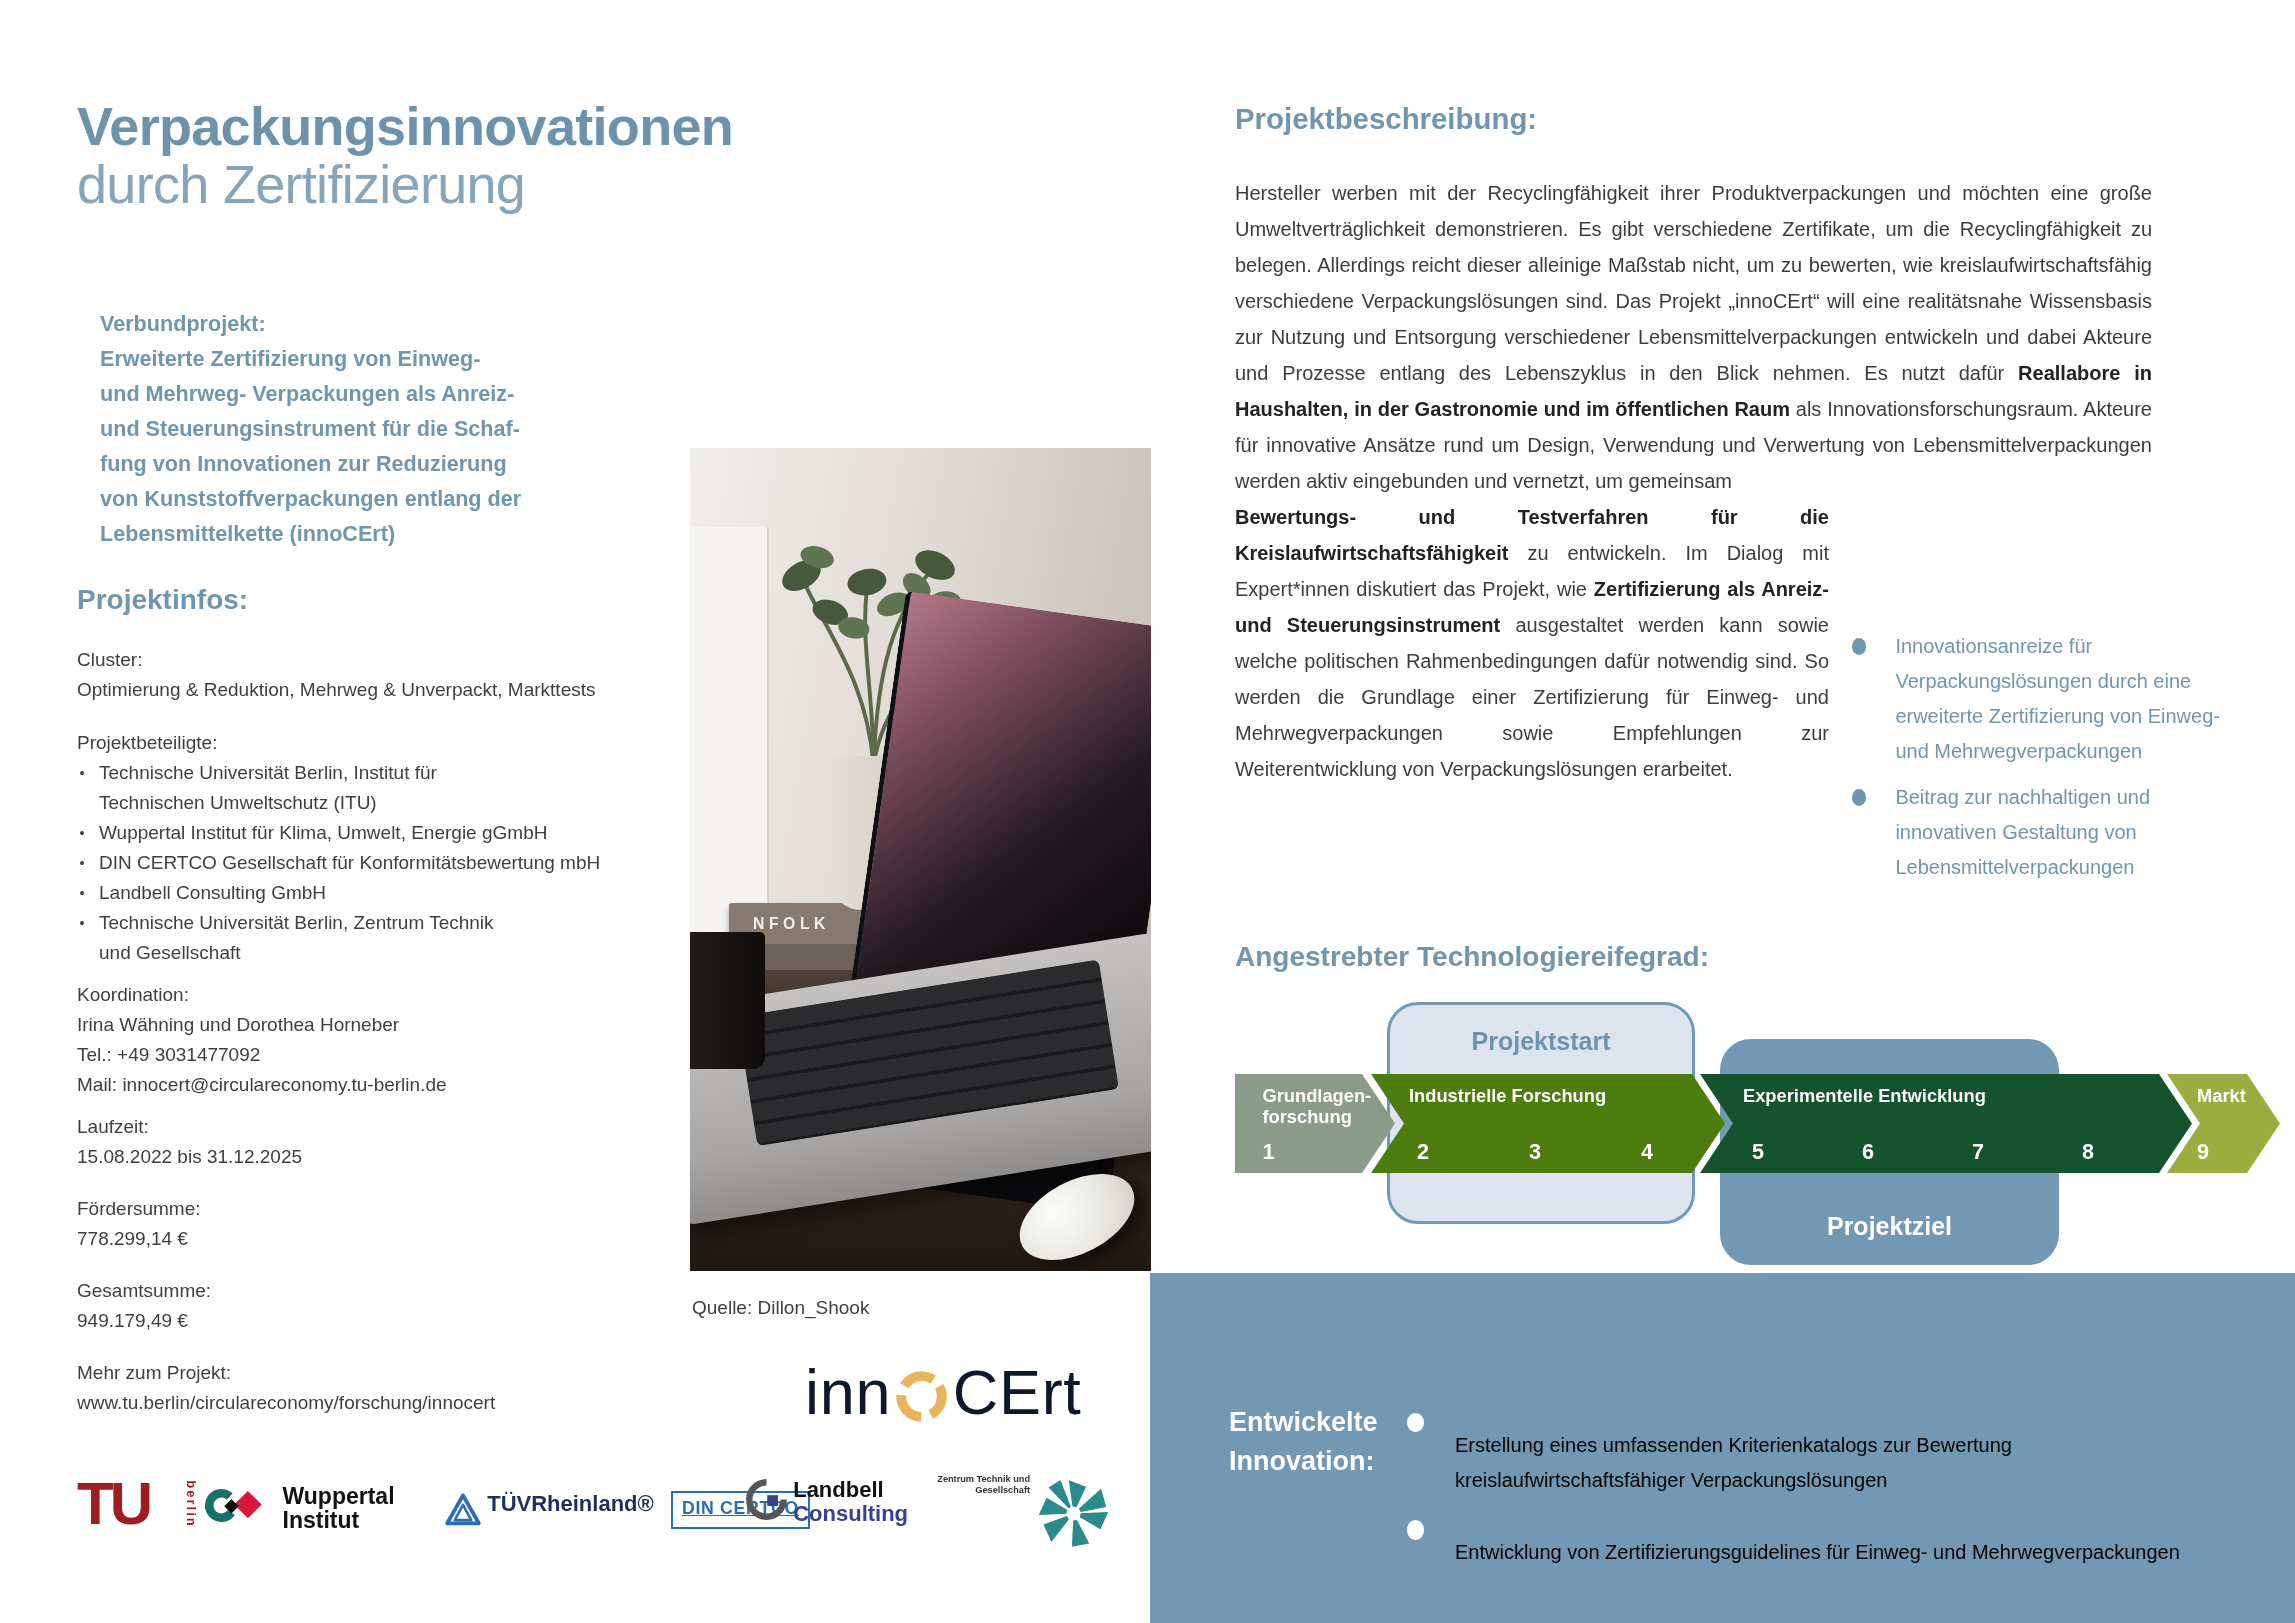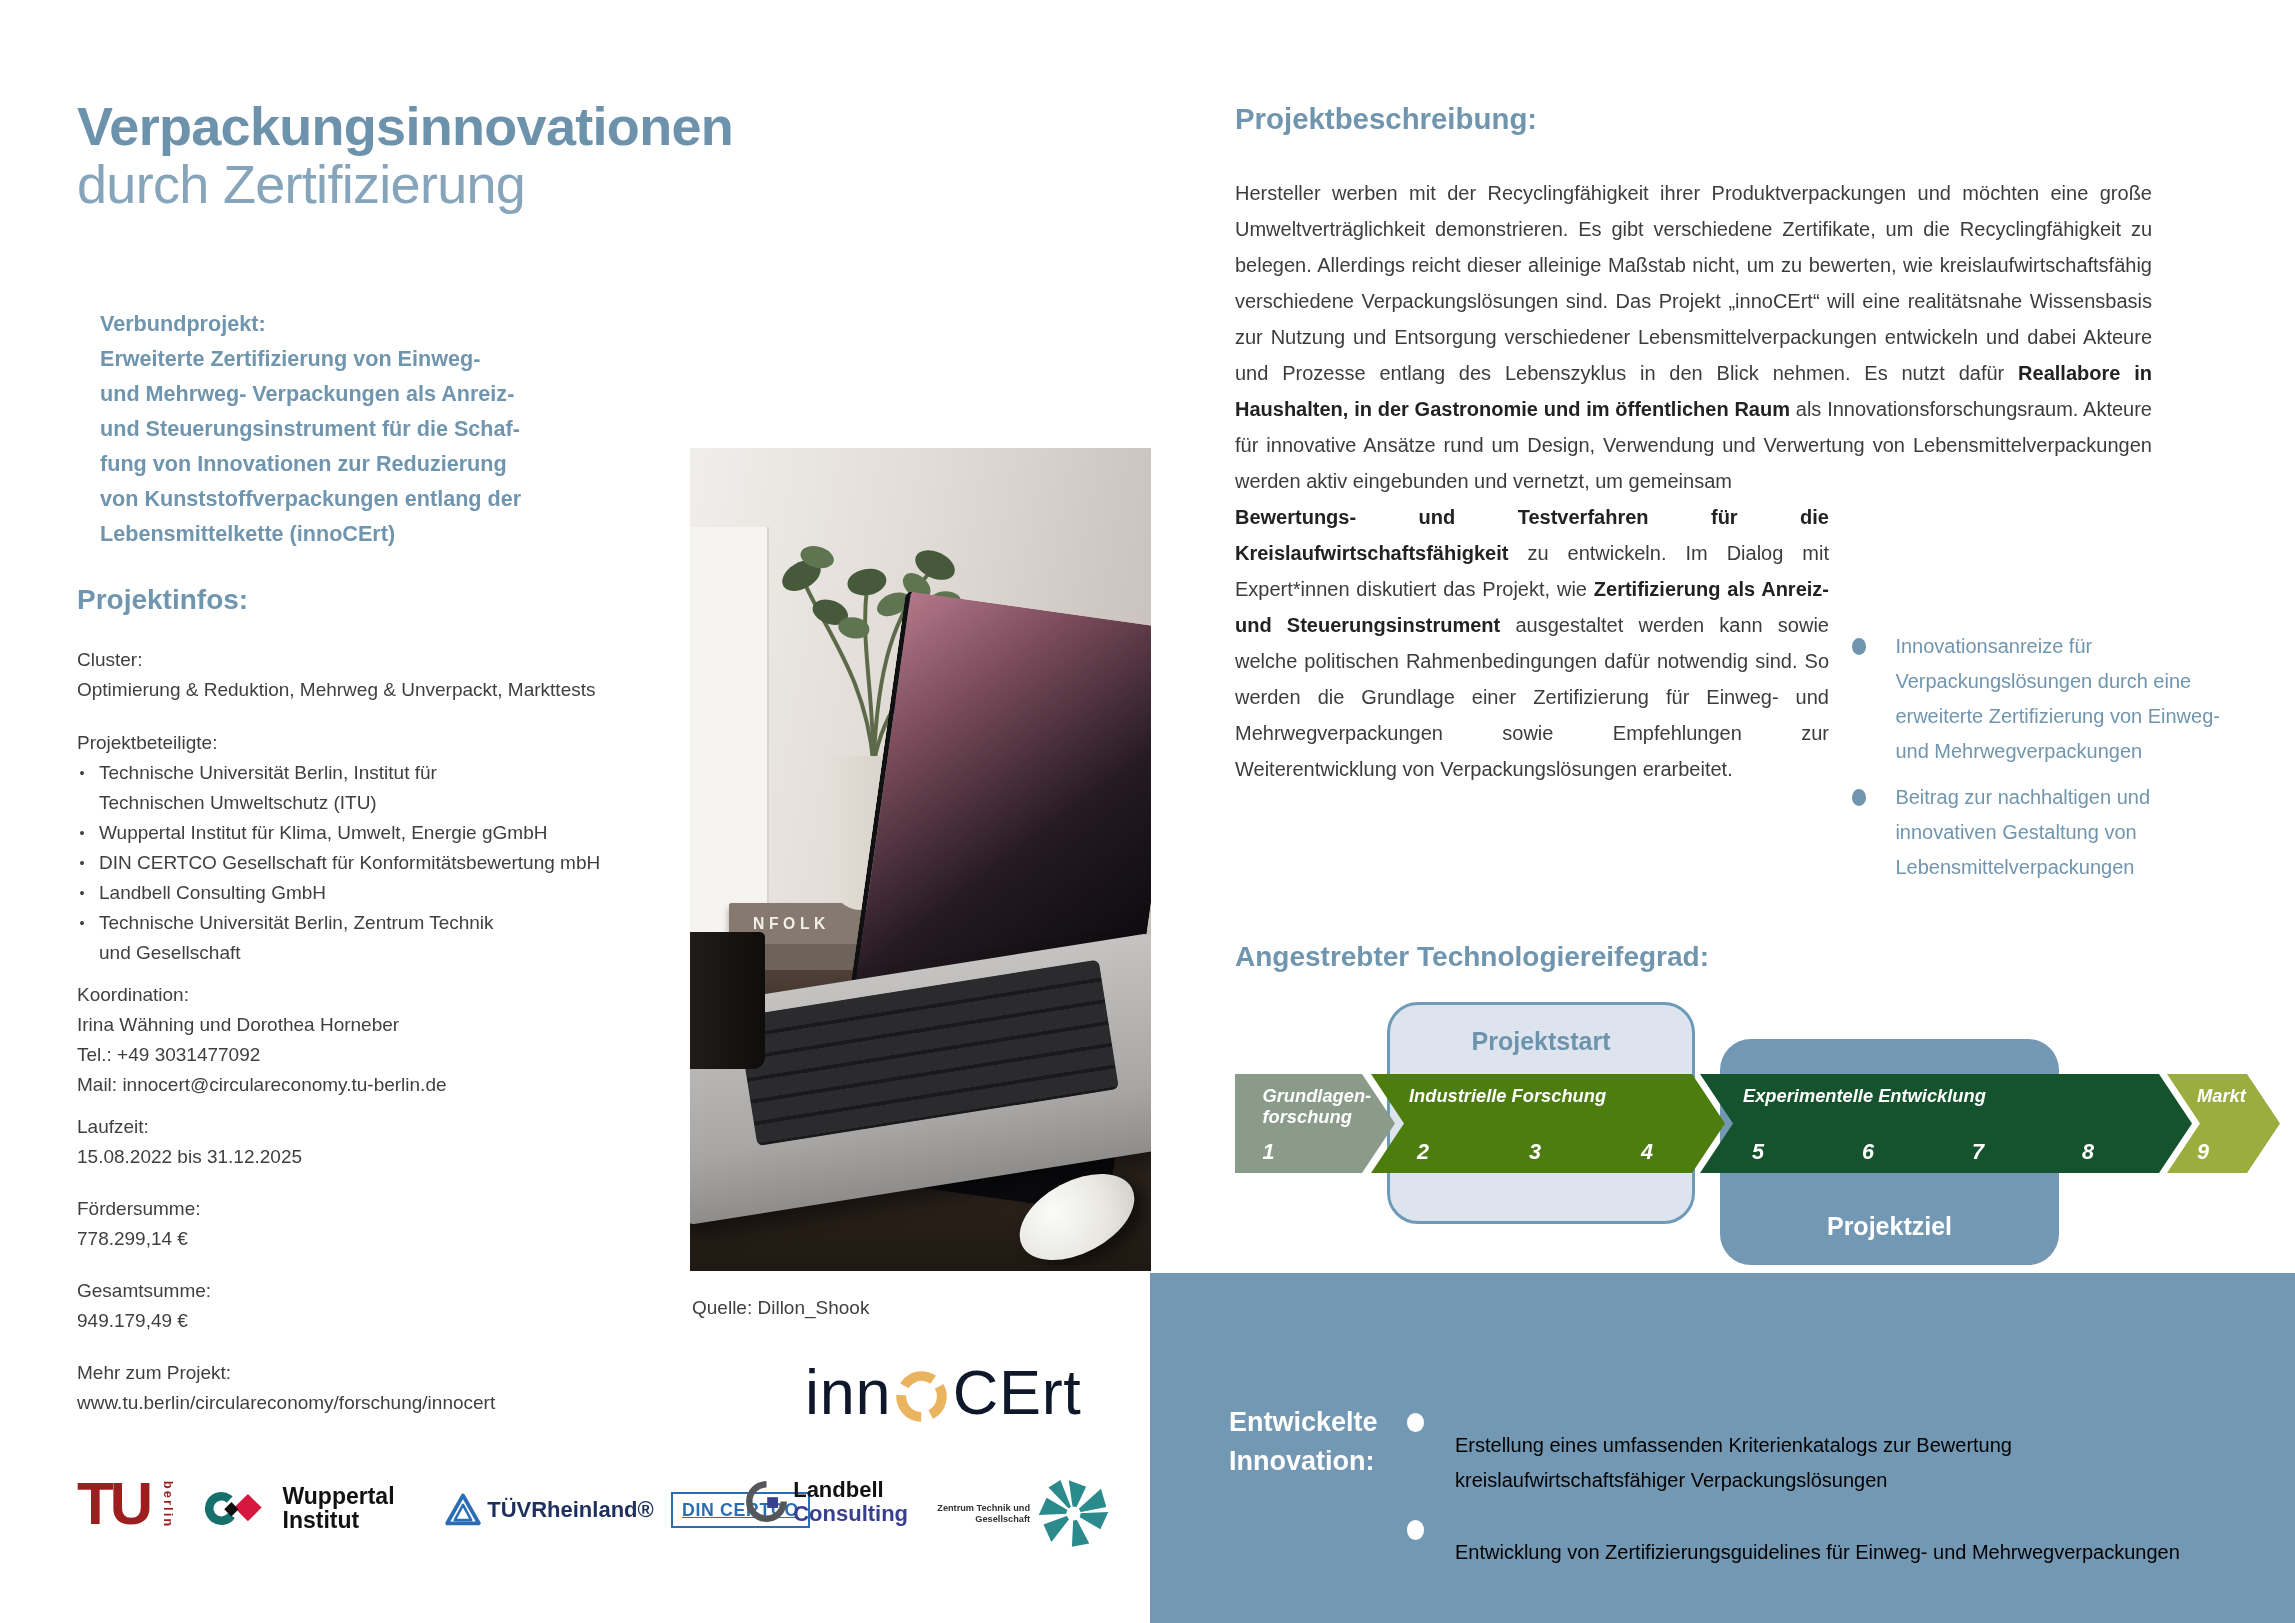--- a/index.html
+++ b/index.html
@@ -60,38 +60,38 @@
   .ergebnisse{left:1852px;top:588px;width:419px;}
   .erg-items{margin-top:41px;}
   .erg-item{display:flex;margin-bottom:10.5px;}
   .erg-dot{flex:0 0 14.4px;width:14.4px;height:17px;border-radius:50%;background:#7095ae;margin-top:9.2px;}
   .erg-txt{margin-left:29px;font-size:20px;font-weight:300;color:#7095ae;line-height:35px;width:340px;}
   
   .ps-box{left:1387px;top:1002px;width:302px;height:216px;background:#dde4ee;border:3.3px solid #6e9ab8;border-radius:31px;z-index:2;text-align:center;}
   .ps-box .lbl{margin-top:22px;font-size:25px;font-weight:700;color:#6e93ad;}
   .pz-box{left:1720px;top:1039px;width:339px;height:226px;background:#7398b3;border-radius:31px;z-index:2;}
   .pz-box .lbl{position:absolute;bottom:23.6px;width:100%;text-align:center;font-size:25px;font-weight:700;color:#ffffff;}
-  .seg{position:absolute;top:1074px;height:99px;z-index:3;color:#fff;display:flex;flex-direction:column;justify-content:space-between;box-sizing:border-box;padding:10.5px 0 7.9px 0;font-style:italic;}
+  .seg{position:absolute;top:1074px;height:99px;z-index:3;color:#fff;display:flex;flex-direction:column;justify-content:space-between;box-sizing:border-box;padding:10.5px 0 7.9px 0;}
   .seg-first{clip-path:polygon(0 0,calc(100% - 33px) 0,100% 50%,calc(100% - 33px) 100%,0 100%);}
   .seg-mid{clip-path:polygon(0 0,calc(100% - 33px) 0,100% 50%,calc(100% - 33px) 100%,0 100%,33px 50%);}
   .seg-label{font-size:18.3px;font-weight:700;line-height:21.6px;}
   .seg-nums{display:flex;font-size:21.6px;font-weight:700;}
   .s1{left:1235px;width:160px;} .s1 .seg-label,.s1 .seg-nums{padding-left:27.5px;}
   .s2{left:1371px;width:354px;} .s2 .seg-label{padding-left:38px;} .s2 .seg-nums{padding:0 72px 0 46px;justify-content:space-between;}
   .s3{left:1700px;width:492px;} .s3 .seg-label{padding-left:43px;} .s3 .seg-nums{padding:0 98px 0 52px;justify-content:space-between;}
   .s4{left:2167px;width:113px;} .s4 .seg-label,.s4 .seg-nums{padding-left:30px;}
   
   .bluebox{left:1150px;top:1273px;width:1145px;height:351px;background:#7398b3;}
   .bb-head{position:absolute;left:79px;top:130px;font-size:27px;font-weight:700;color:#fff;line-height:39px;}
   .bb-items{position:absolute;left:257px;top:132px;width:844px;}
   .bb-item{display:flex;margin-bottom:14.4px;}
   .bb-dot{flex:0 0 17px;width:17px;height:19.6px;border-radius:50%;background:#fff;margin-top:7.9px;}
   .bb-txt{margin-left:31px;font-size:20px;font-weight:300;color:#000000;line-height:35px;width:753px;margin-top:23px;}
   
-  .logo{display:flex;align-items:center;}
+  .logo{display:flex;}
   .tu-txt{font-size:60px;font-weight:900;color:#9e1d1f;letter-spacing:-3.9px;line-height:60px;}
   .tu-sub{font-size:13px;font-weight:700;color:#9e1d1f;transform:rotate(90deg);letter-spacing:2px;margin-left:-3.9px;}
   .wi-txt{font-size:23px;font-weight:700;color:#111;line-height:24px;margin-left:6.5px;}
   .tuv-txt{font-size:22px;font-weight:700;color:#1c2f5e;margin-left:5.2px;}
   .din-box{margin-left:17px;border:2px solid #2a6db5;padding:5.2px 9.2px;font-size:17.7px;font-weight:700;color:#2a6db5;letter-spacing:0.7px;text-decoration:underline;}
   .lb-txt1{font-size:22px;font-weight:700;color:#111;line-height:23.6px;}
   .lb-txt2{font-size:22px;font-weight:700;color:#383f8f;line-height:23.6px;}
   .ztg-txt{font-size:9.2px;font-weight:700;color:#333;width:98px;text-align:right;margin-right:3.9px;line-height:10.5px;}
 </style>
 </head>

